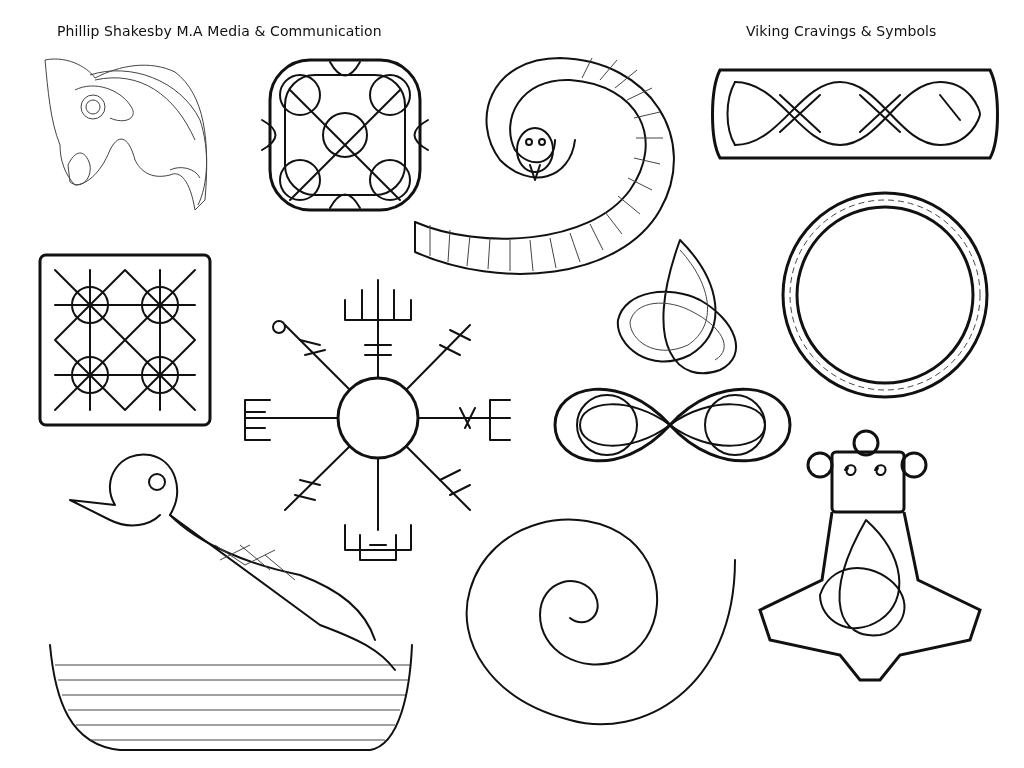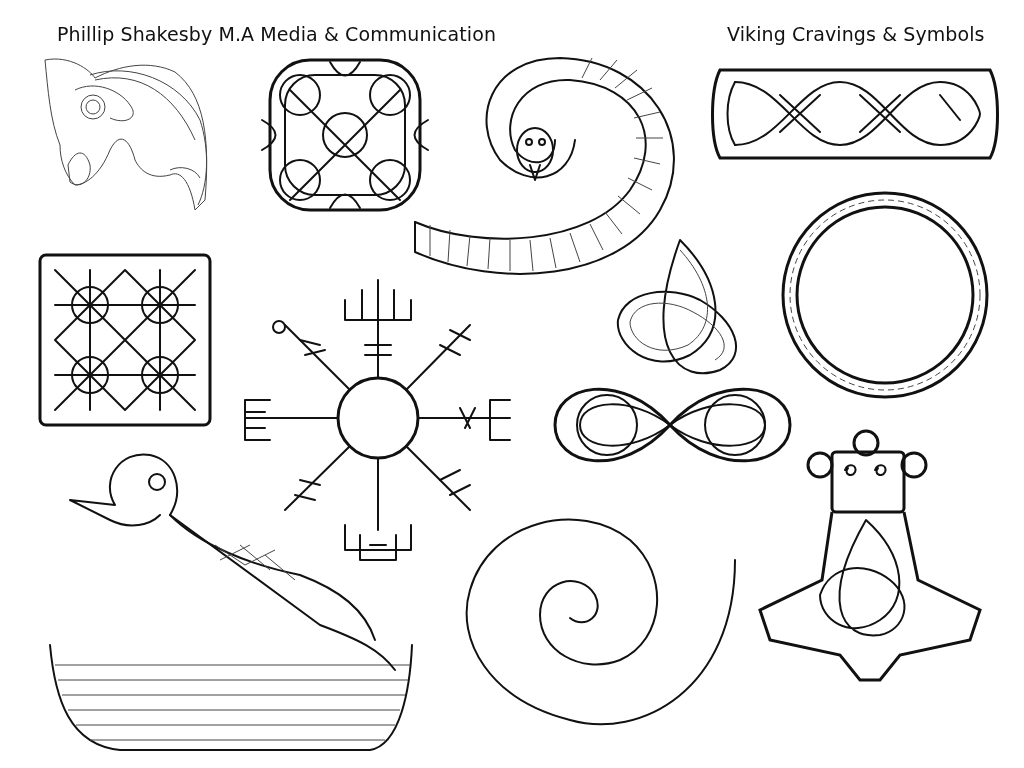--- a/index.html
+++ b/index.html
@@ -1,19 +1,19 @@
 <!DOCTYPE html>
 <html><head>
 <meta charset="utf-8">
 <style>
   html,body{margin:0;padding:0;background:#ffffff;}
   body{width:1024px;height:768px;position:relative;overflow:hidden;font-family:"DejaVu Sans","Liberation Sans",sans-serif;}
-  .title{position:absolute;top:23px;font-size:19px;color:#111;letter-spacing:0.1px;white-space:nowrap;}
+  .title{position:absolute;top:23px;font-size:14px;color:#111;letter-spacing:0.1px;white-space:nowrap;}
   #title-left{left:57px;}
-  #title-right{left:727px;}
+  #title-right{left:746px;}
   svg.art{position:absolute;left:0;top:0;}
   .ink{fill:none;stroke:#111;stroke-width:2;stroke-linejoin:round;stroke-linecap:round;}
   .thin{fill:none;stroke:#444;stroke-width:1;}
   .bold{fill:none;stroke:#111;stroke-width:3;}
 </style>
 </head>
 <body>
 
 <div class="title" id="title-left">Phillip Shakesby M.A Media &amp; Communication</div>
 <div class="title" id="title-right">Viking Cravings &amp; Symbols</div>

